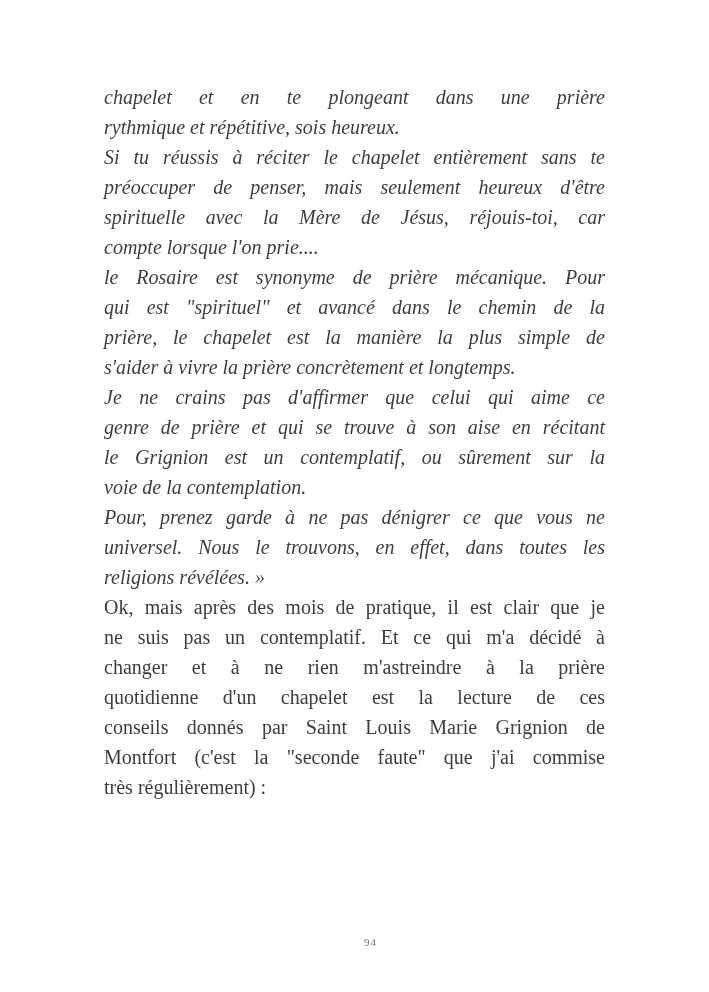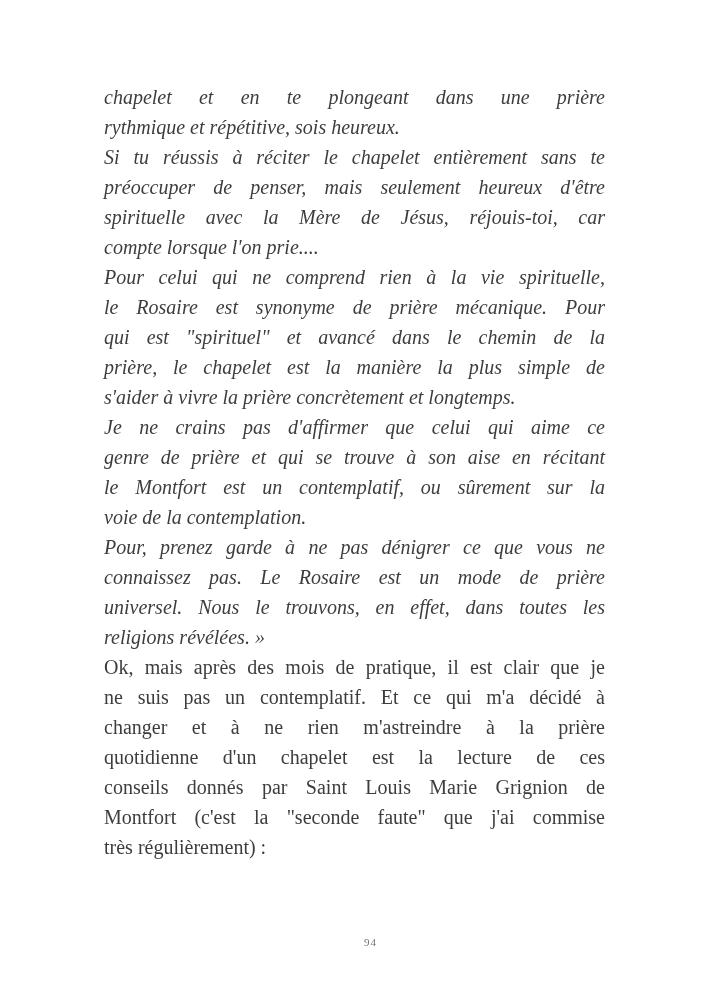--- a/index.html
+++ b/index.html
@@ -60,37 +60,35 @@
     </div>
 
     <div class="para italic">
       <div class="ln">Si tu réussis à réciter le chapelet entièrement sans te</div>
       <div class="ln">préoccuper de penser, mais seulement heureux d'être</div>
       <div class="ln">spirituelle avec la Mère de Jésus, réjouis-toi, car</div>
       <div class="ln last">compte lorsque l'on prie....</div>
     </div>
 
     <div class="para italic">
-      <div class="ln">Pour celui qui ne comprend rien à la vie spirituelle,</div>
       <div class="ln">le Rosaire est synonyme de prière mécanique. Pour</div>
       <div class="ln">qui est "spirituel" et avancé dans le chemin de la</div>
       <div class="ln">prière, le chapelet est la manière la plus simple de</div>
       <div class="ln last">s'aider à vivre la prière concrètement et longtemps.</div>
     </div>
 
     <div class="para italic">
       <div class="ln">Je ne crains pas d'affirmer que celui qui aime ce</div>
       <div class="ln">genre de prière et qui se trouve à son aise en récitant</div>
-      <div class="ln">le Montfort est un contemplatif, ou sûrement sur la</div>
+      <div class="ln">le Grignion est un contemplatif, ou sûrement sur la</div>
       <div class="ln last">voie de la contemplation.</div>
     </div>
 
     <div class="para italic">
       <div class="ln">Pour, prenez garde à ne pas dénigrer ce que vous ne</div>
-      <div class="ln">connaissez pas. Le Rosaire est un mode de prière</div>
       <div class="ln">universel. Nous le trouvons, en effet, dans toutes les</div>
       <div class="ln last">religions révélées. »</div>
     </div>
 
     <div class="para regular">
       <div class="ln">Ok, mais après des mois de pratique, il est clair que je</div>
       <div class="ln">ne suis pas un contemplatif. Et ce qui m'a décidé à</div>
       <div class="ln">changer et à ne rien m'astreindre à la prière</div>
       <div class="ln">quotidienne d'un chapelet est la lecture de ces</div>
       <div class="ln">conseils donnés par Saint Louis Marie Grignion de</div>

